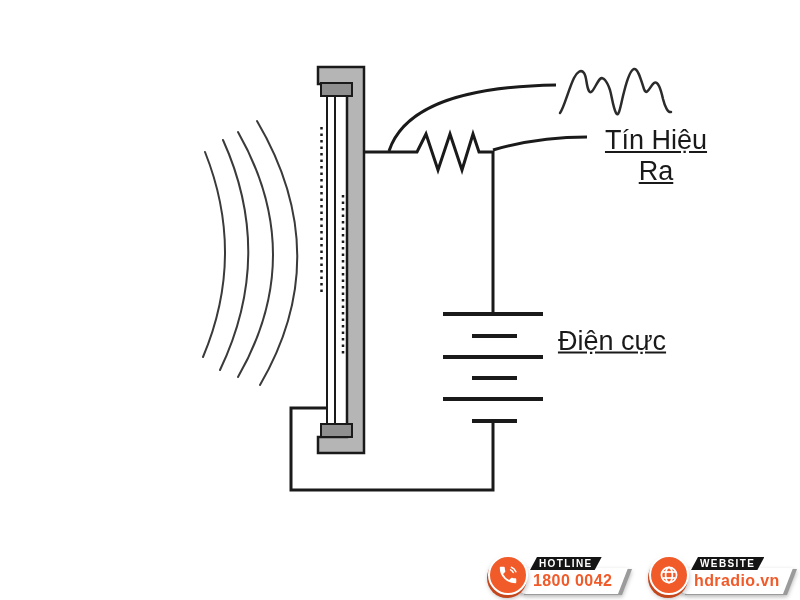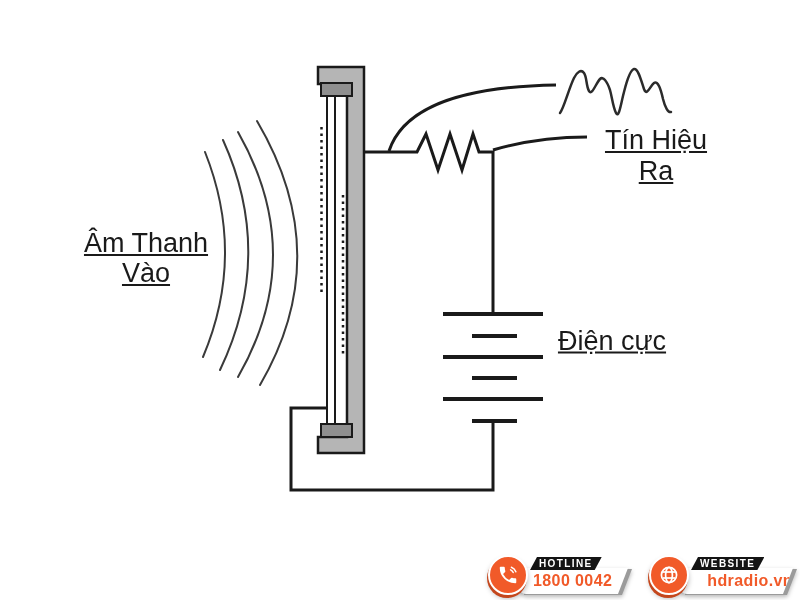--- a/index.html
+++ b/index.html
@@ -109,24 +109,20 @@
              C603,76 607,81 610,90
              C612,97 613,107 616,113
              C619,119 621,103 624,92
              C627,80 630,70 634,69
              C638,68 641,80 644,89
              C647,97 650,86 654,83
              C658,80 661,90 663,99
              C665,107 668,113 671,112"></path>
   </svg>
 
-  <div class="dlabel two" style="left:146px;top:258px;">
-    <div>Âm Thanh</div>
-    <div>Vào</div>
-  </div>
 
   <div class="dlabel" style="left:656px;top:156px;">
     <div>Tín Hiệu</div>
     <div>Ra</div>
   </div>
 
   <div class="dlabel" style="left:612px;top:341px;">
     <span>Điện cực</span>
   </div>
 
@@ -146,21 +142,21 @@
         <path fill="#fff" d="M6.62 10.79a15.15 15.15 0 0 0 6.59 6.59l2.2-2.2a1 1 0 0 1 1.05-.24 11.4 11.4 0 0 0 3.57.57 1 1 0 0 1 1 1V20a1 1 0 0 1-1 1A17 17 0 0 1 3 4a1 1 0 0 1 1-1h3.5a1 1 0 0 1 1 1 11.4 11.4 0 0 0 .57 3.57 1 1 0 0 1-.24 1.05z"></path>
         <path fill="none" stroke="#fff" stroke-width="1.6" stroke-linecap="round" d="M14.8 6.4a5.2 5.2 0 0 1 2.9 2.9"></path>
         <path fill="none" stroke="#fff" stroke-width="1.6" stroke-linecap="round" d="M15.7 3.5a8.2 8.2 0 0 1 4.9 4.9"></path>
       </svg>
     </div>
   </div>
 
   <div class="badge badge-website">
     <div class="badge-body-wrap" style="width:116px;">
       <div class="badge-accent" style="width:112px;"></div>
-      <div class="badge-body" style="width:114px;justify-content:flex-end;">
+      <div class="badge-body" style="width:114px;">
         <span class="badge-value">hdradio.vn</span>
       </div>
     </div>
     <div class="badge-tab">
       <span class="badge-tab-label">WEBSITE</span>
     </div>
     <div class="badge-circle">
       <svg width="22" height="22" viewBox="0 0 22 22" fill="none" stroke="#fff" stroke-width="1.7">
         <circle cx="11" cy="11" r="7.6"></circle>
         <ellipse cx="11" cy="11" rx="3.4" ry="7.6"></ellipse>

